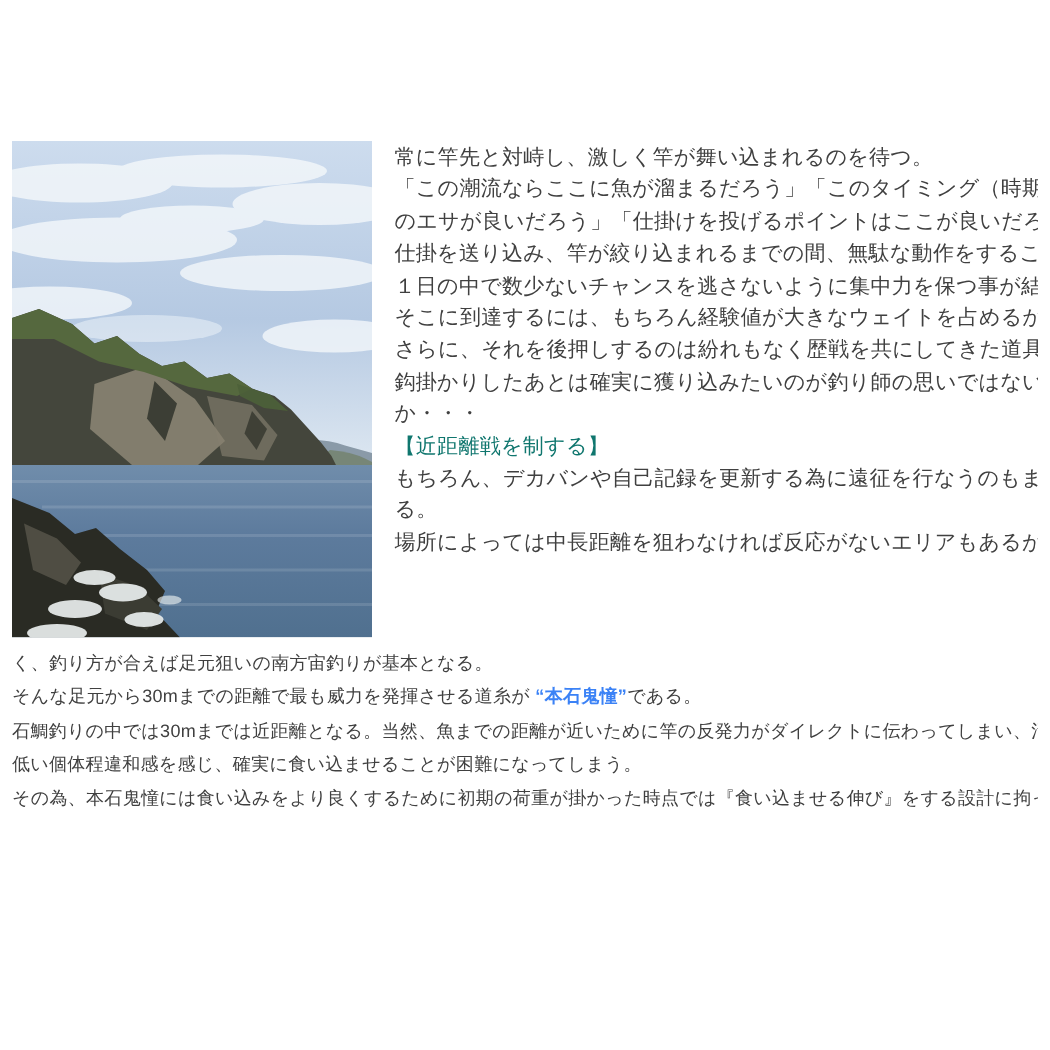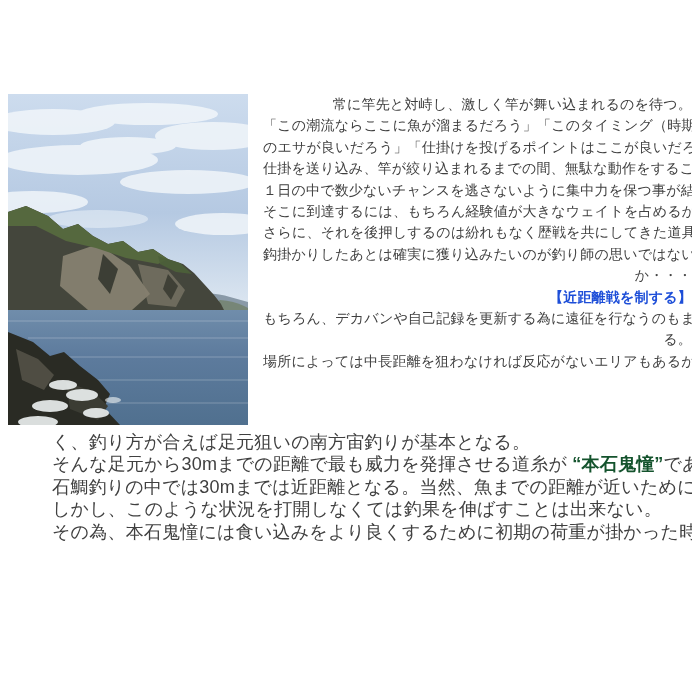--- a/index.html
+++ b/index.html
@@ -28,40 +28,38 @@
     margin-right: 15px;
     overflow: hidden;
   }
   .photo-frame svg { display: block; }
   .text-column {
     flex: 1 1 auto;
     min-width: 0;
     font-size: 14px;
     line-height: 21.4px;
     letter-spacing: 0.2px;
-    text-align: right;
   }
   .text-column .line,
   .bottom-section .line {
     white-space: nowrap;
     overflow: hidden;
   }
   .line.red-heading {
-    color: #1d4ed8;
-    font-weight: bold;
+    color: #0f766e;
+    font-weight: normal;
   }
   .bottom-section {
     margin-top: 6px;
-    font-size: 18px;
+    font-size: 12px;
     line-height: 22.4px;
     letter-spacing: 0.2px;
-    margin-left: 44px;
   }
   .product-highlight {
-    color: #14532d;
+    color: #3b82f6;
     font-weight: bold;
   }
 </style>
 </head>
 <body>
 
 <div class="content">
 
   <div class="top-section">
 
@@ -150,17 +148,17 @@
       <div class="line">場所によっては中長距離を狙わなければ反応がないエリアもあるが、魚影が濃</div>
     </div>
   </div>
 
   <div class="bottom-section">
     <div class="line">く、釣り方が合えば足元狙いの南方宙釣りが基本となる。</div>
     <div class="line">
       <span>そんな足元から30mまでの距離で最も威力を発揮させる道糸が </span><span class="product-highlight">“本石鬼憧”</span><span>である。</span>
     </div>
     <div class="line">石鯛釣りの中では30mまでは近距離となる。当然、魚までの距離が近いために竿の反発力がダイレクトに伝わってしまい、活性が</div>
-    <div class="line">しかし、このような状況を打開しなくては釣果を伸ばすことは出来ない。</div>
+    <div class="line">低い個体程違和感を感じ、確実に食い込ませることが困難になってしまう。</div>
     <div class="line">その為、本石鬼憧には食い込みをより良くするために初期の荷重が掛かった時点では『食い込ませる伸び』をする設計に拘った。</div>
   </div>
 
 </div>
 
 </body></html>

